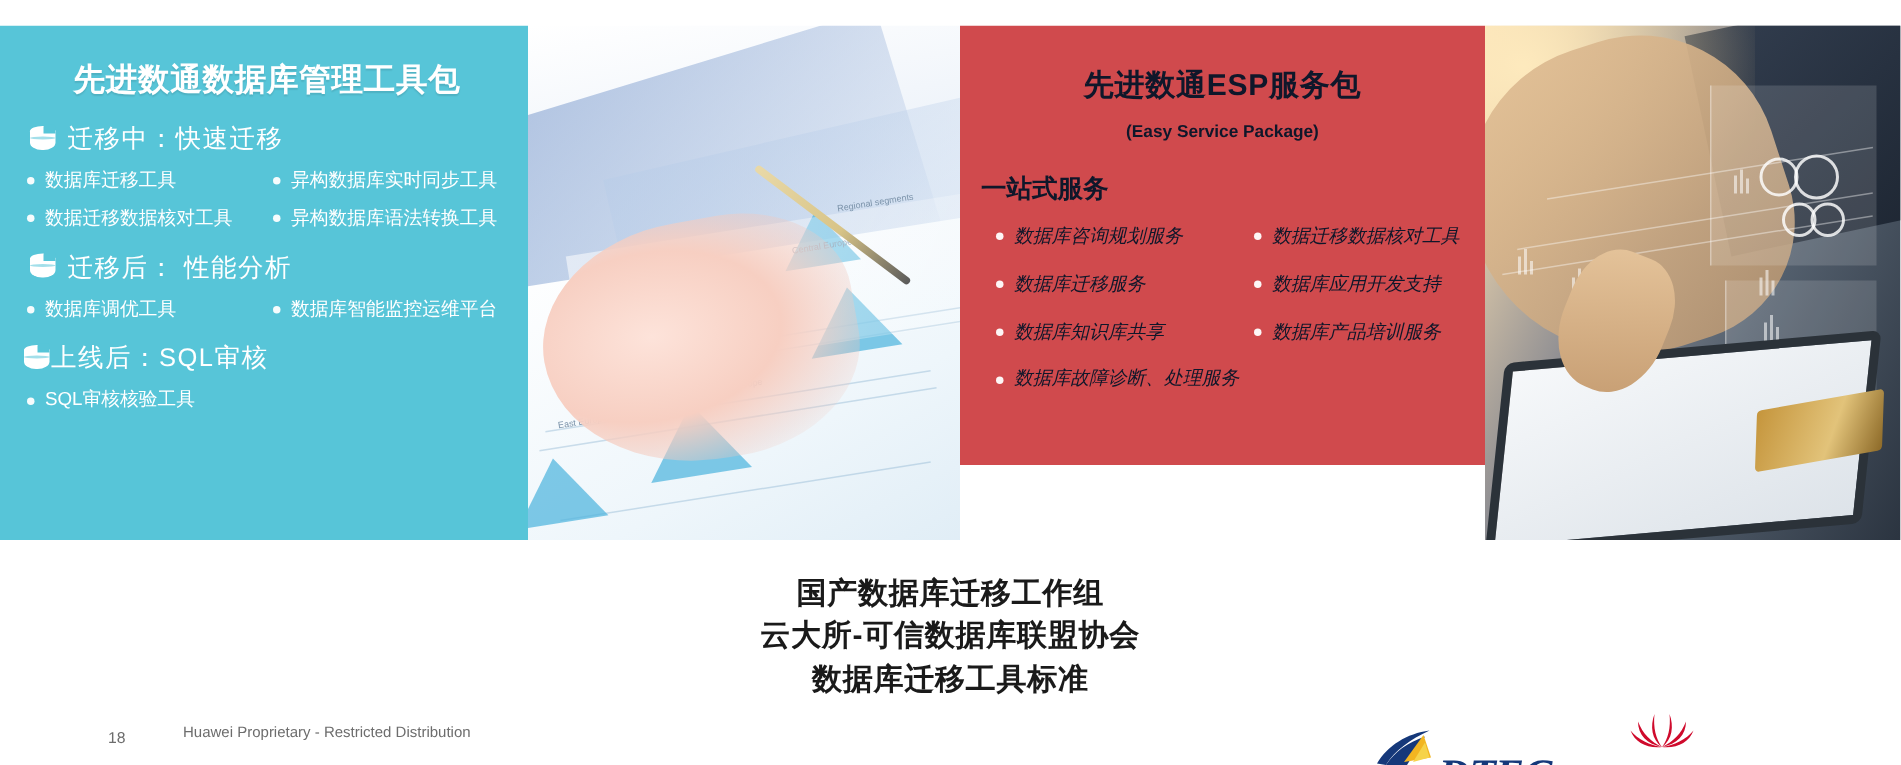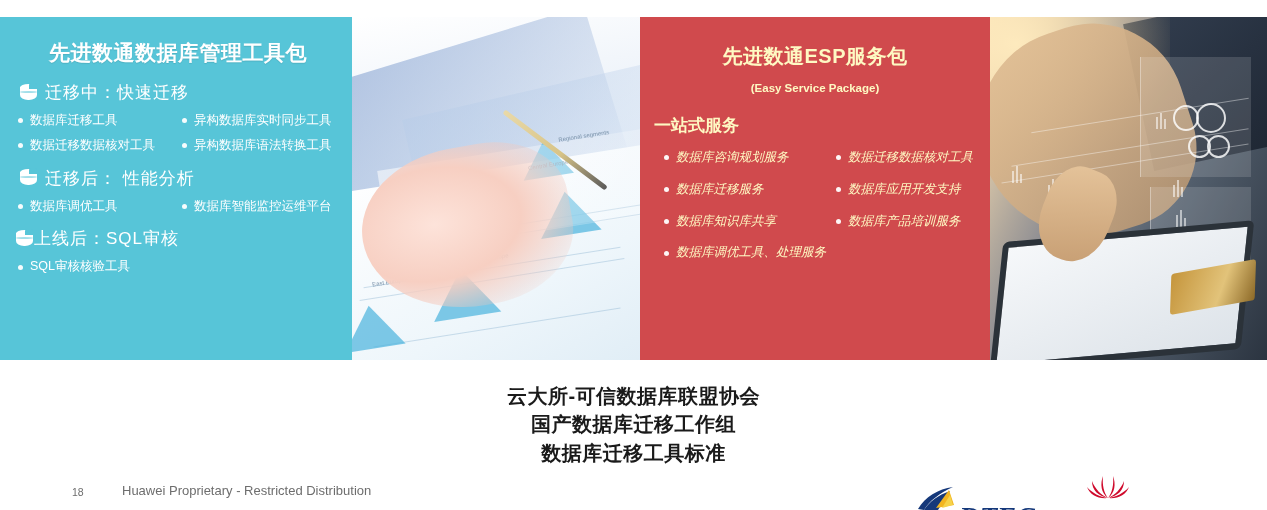--- a/index.html
+++ b/index.html
@@ -191,23 +191,23 @@
     font-size: 6px;
     color: #7b93aa;
     transform: rotate(-9deg);
     white-space: nowrap;
   }
 
   
   .panel-red {
     position: absolute;
     left: 640px; top: 0;
-    width: 350px; height: 343px;
+    width: 350px; height: 293px;
     background: #d04a4d;
-    color: #fef9c3;
+    color: #0f172a;
     box-sizing: border-box;
     padding: 20px 14px 0 14px;
   }
   .red-title {
     font-size: 20px;
     font-weight: bold;
     text-align: center;
     letter-spacing: 0.5px;
     margin: 6px 0 2px 0;
   }
@@ -328,21 +328,21 @@
   
   .footer-page {
     position: absolute;
     left: 72px; top: 486px;
     font-size: 10.5px;
     color: #6d6d6d;
   }
   .footer-note {
     position: absolute;
     left: 122px; top: 483px;
-    font-size: 13px;
+    font-size: 10px;
     color: #6d6d6d;
   }
 
   .logo-dtec {
     position: absolute;
     left: 916px; top: 470px;
     display: flex;
     align-items: center;
     gap: 1px;
   }
@@ -502,21 +502,21 @@
       <div class="bullet">
         <span class="dot"></span>
         <span>数据库知识库共享</span>
       </div>
       <div class="bullet">
         <span class="dot"></span>
         <span>数据库产品培训服务</span>
       </div>
       <div class="bullet wide">
         <span class="dot"></span>
-        <span>数据库调优工具、处理服务</span>
+        <span>数据库故障诊断、处理服务</span>
       </div>
     </div>
   </div>
 
   <div class="photo-right">
     <div class="shirt"></div>
     <div class="glow"></div>
     <div class="arm"></div>
     <div class="hud-panel" style="left:150px; top:40px;  width:110px; height:120px;"></div>
     <div class="hud-panel" style="left:160px; top:170px; width:100px; height:110px;"></div>
@@ -541,22 +541,22 @@
     <div class="hud-bar" style="left:30px;  top:157px; width:2px; height:9px;"></div>
     <div class="hud-bar" style="left:58px;  top:168px; width:2px; height:14px;"></div>
     <div class="hud-bar" style="left:62px;  top:162px; width:2px; height:20px;"></div>
     <div class="tablet"></div>
     <div class="card"></div>
     <div class="finger"></div>
   </div>
 </div>
 
 <div class="bottom-block">
+  <div class="bottom-line">国产数据库迁移工作组</div>
   <div class="bottom-line">云大所-可信数据库联盟协会</div>
-  <div class="bottom-line">国产数据库迁移工作组</div>
   <div class="bottom-line">数据库迁移工具标准</div>
 </div>
 
 <div class="footer-page">18</div>
 <div class="footer-note">Huawei Proprietary - Restricted Distribution</div>
 
 <div class="logo-dtec">
   <span class="dtec-mark">
     <svg width="42" height="30" viewBox="0 0 42 30" xmlns="http://www.w3.org/2000/svg">
       <path d="M2 23 C 9 11, 22 3, 37 1 C 24 7, 13 15, 8 24 Z" fill="#15387a"></path>

